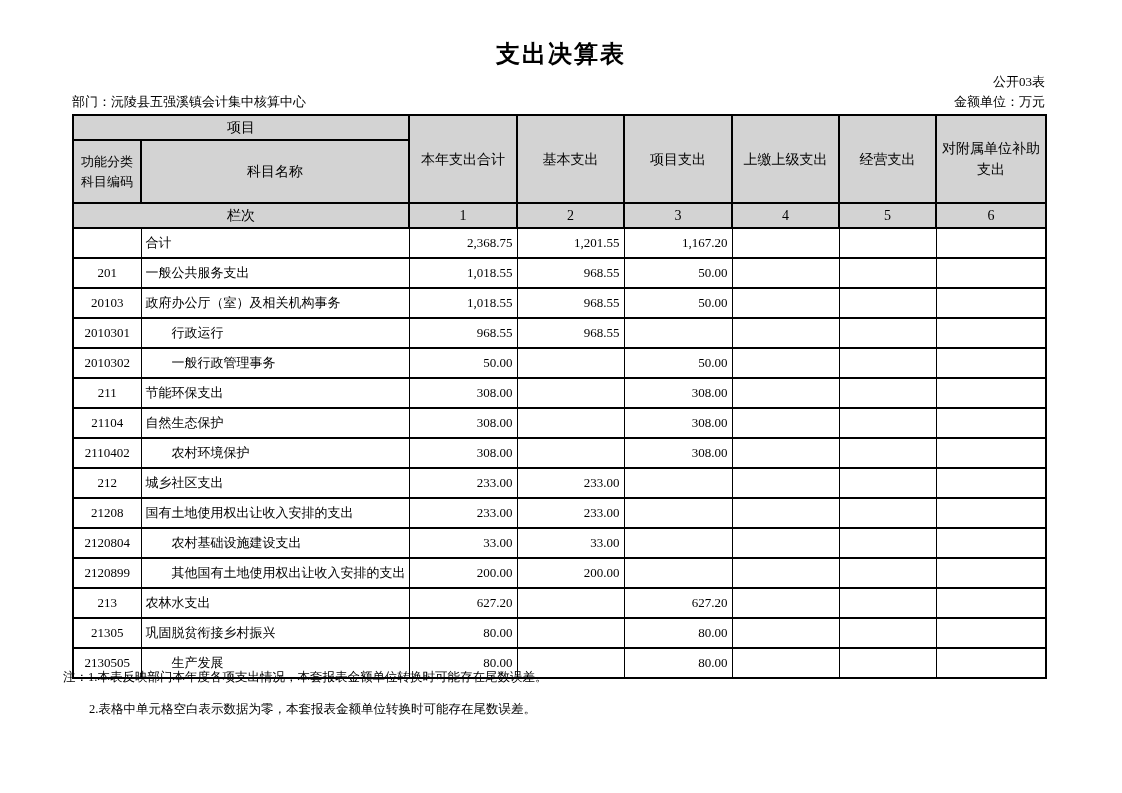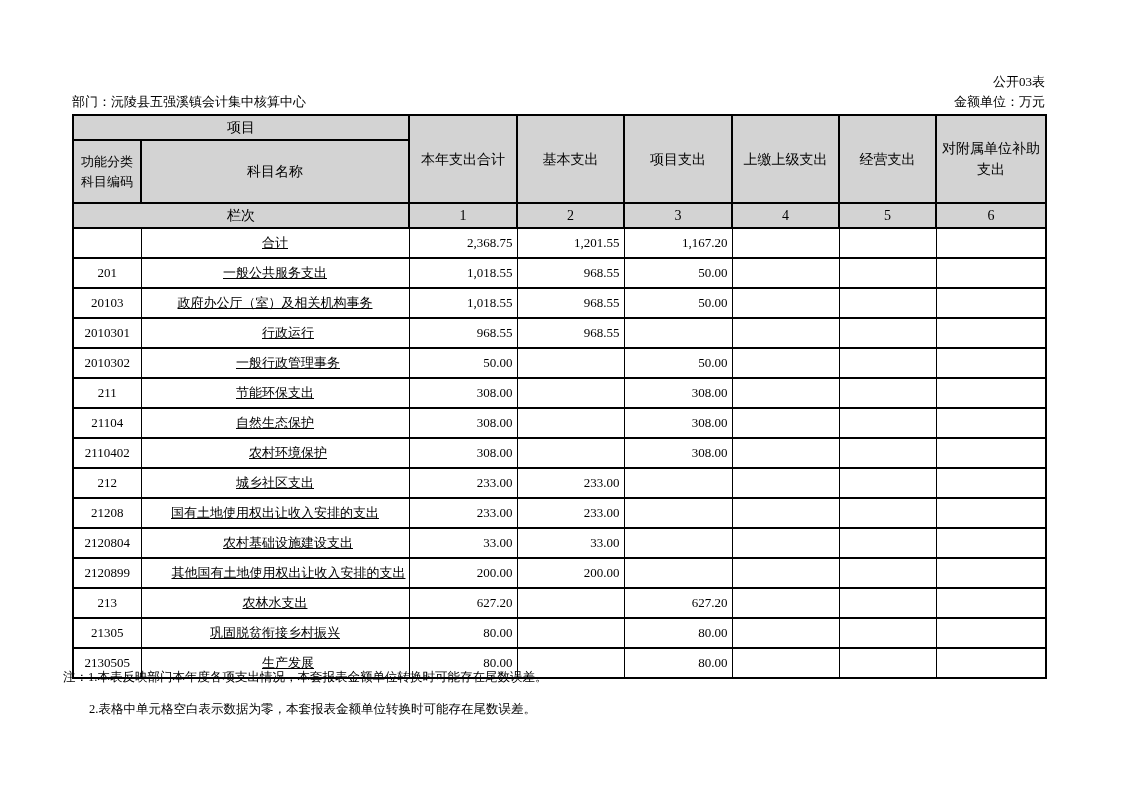--- a/index.html
+++ b/index.html
@@ -76,38 +76,39 @@
     vertical-align: middle;
     padding: 1px 4px;
     overflow: hidden;
     white-space: nowrap;
   }
   tr.r-project { height: 20px; }
   tr.r-head    { height: 56px; }
   tr.r-lanci   { height: 21px; }
   tr.r-data    { height: 30px; }
   td.code { text-align: center; }
-  td.name { text-align: center; padding-left: 3px; text-decoration: underline; }
+  td.name { text-align: left; padding-left: 3px; }
   td.name.indent { padding-left: 30px; }
   td.num  { text-align: right; padding-right: 4px; }
   .notes {
     position: absolute;
     top: 670px;
     left: 63px;
     font-size: 12.5px;
     line-height: 1.2;
   }
   .note-line { margin-bottom: 17px; }
   .note-line.second { margin-left: 26px; }
 </style>
 </head>
 <body>
 
 <div class="page">
 
+  <div class="title">支出决算表</div>
 
   <div class="table-code">公开03表</div>
 
   <div class="meta-row">
     <span>部门：沅陵县五强溪镇会计集中核算中心</span>
     <span>金额单位：万元</span>
   </div>
 
   <table class="report">
     <colgroup>

